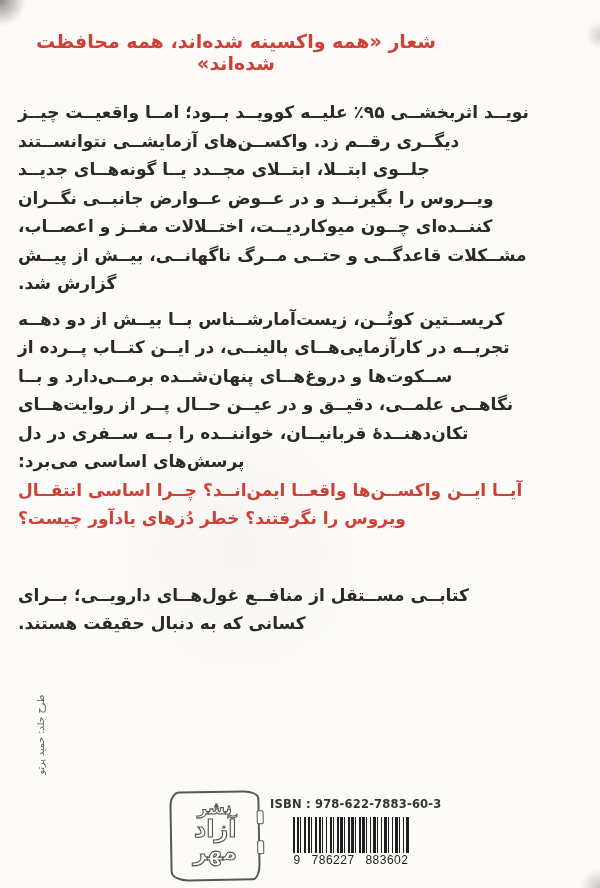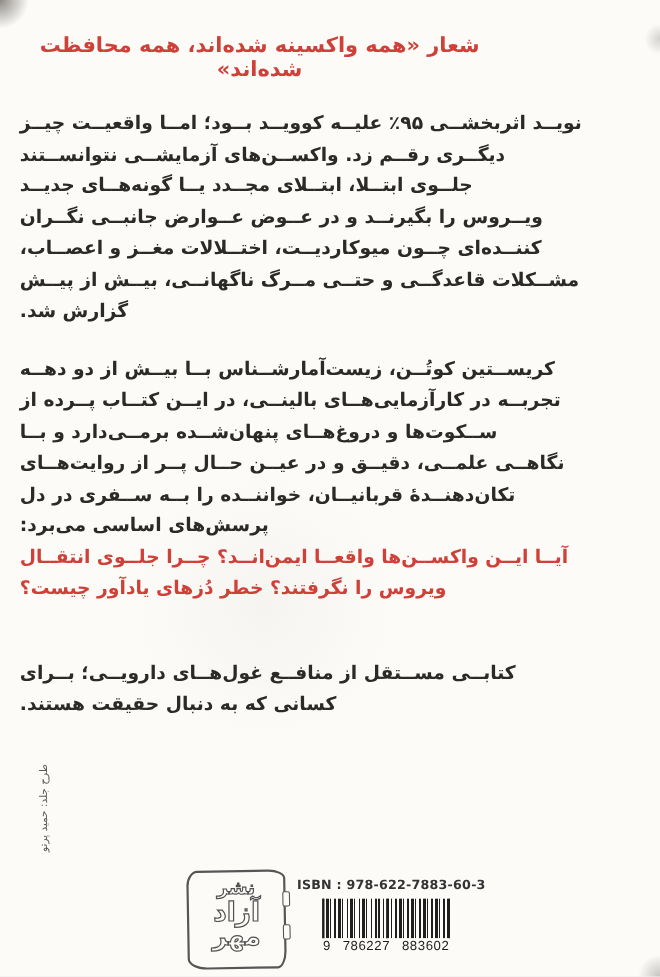--- a/index.html
+++ b/index.html
@@ -39,21 +39,21 @@
   .body-text{
     position:absolute;
     top:98px;right:18px;left:18px;
     text-align:left;
     font-size:17px;
     font-weight:bold;
     line-height:28.5px;
     color:var(--text-color);
   }
   .para{white-space:pre-line;margin:0;}
-  .para.p2{margin-top:24px;}
+  .para.p2{margin-top:7px;}
   .para.red{color:var(--accent-red);}
   .para.closing{margin-top:48px;}
   .designer-credit{
     position:absolute;
     top:729px;left:-25px;
     width:130px;
     text-align:center;
     transform:rotate(-90deg);
     font-size:9.5px;
     color:#5a5a5a;
@@ -141,21 +141,21 @@
 ویــروس را بگیرنــد و در عــوض عــوارض جانبــی نگــران
 کننــده‌ای چــون میوکاردیــت، اختــلالات مغــز و اعصــاب،
 مشــکلات قاعدگــی و حتــی مــرگ ناگهانــی، بیــش از پیــش
 گزارش شد.</p>
     <p class="para p2">کریســتین کوتُــن، زیست‌آمارشــناس بــا بیــش از دو دهــه
 تجربــه در کارآزمایی‌هــای بالینــی، در ایــن کتــاب پــرده از
 ســکوت‌ها و دروغ‌هــای پنهان‌شــده برمــی‌دارد و بــا
 نگاهــی علمــی، دقیــق و در عیــن حــال پــر از روایت‌هــای
 تکان‌دهنــدهٔ قربانیــان، خواننــده را بــه ســفری در دل
 پرسش‌های اساسی می‌برد:</p>
-    <p class="para red">آیــا ایــن واکســن‌ها واقعــا ایمن‌انــد؟ چــرا جلــوی انتقــال
+    <p class="para red">آیــا ایــن واکســن‌ها واقعــا ایمن‌انــد؟ چــرا اساسی انتقــال
 ویروس را نگرفتند؟ خطر دُزهای یادآور چیست؟</p>
     <p class="para closing">کتابــی مســتقل از منافــع غول‌هــای دارویــی؛ بــرای
 کسانی که به دنبال حقیقت هستند.</p>
   </div>
 
   <div class="designer-credit">طرح جلد: حمید پرتو</div>
 
   <div class="seal">
     <span class="tab t1"></span>
     <span class="tab t2"></span>

